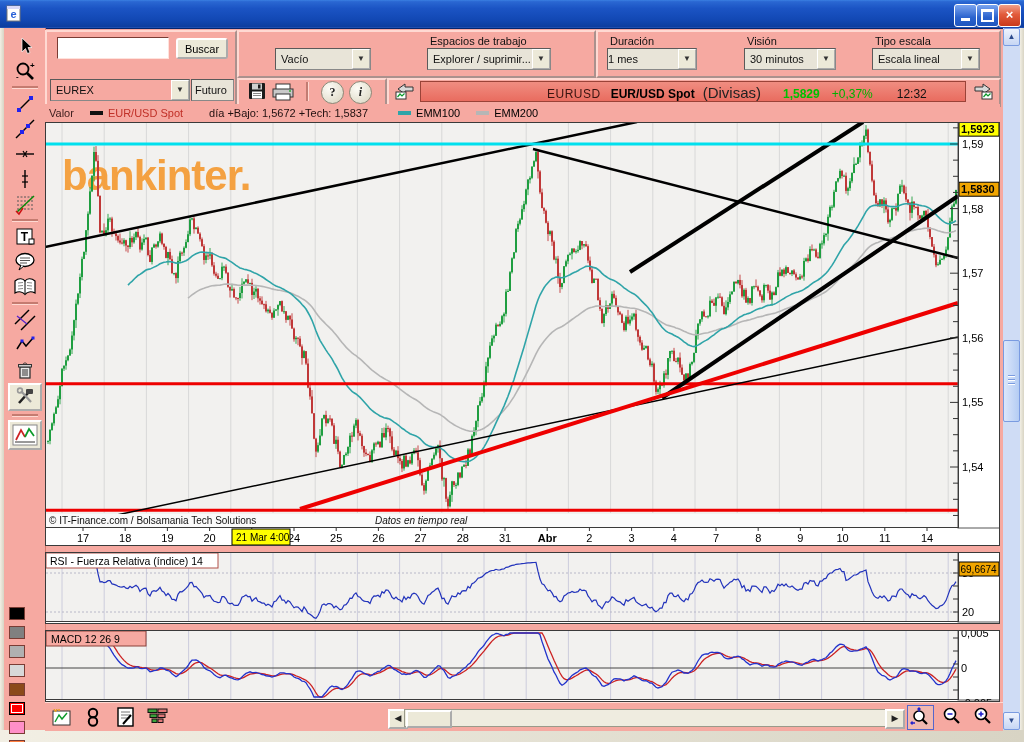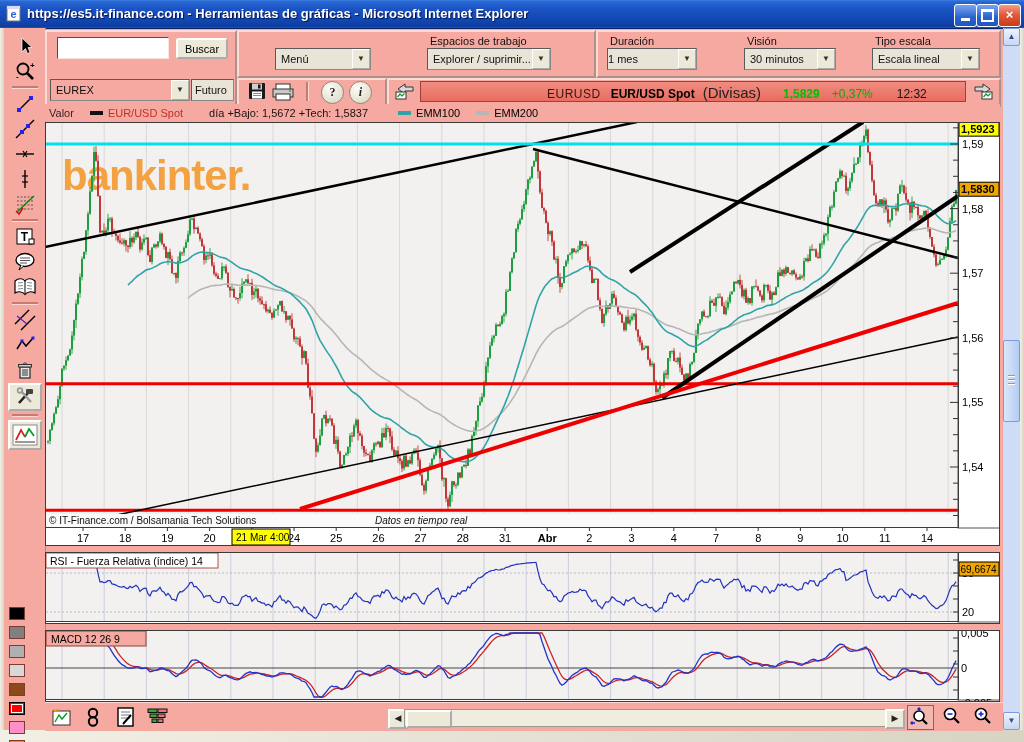--- a/index.html
+++ b/index.html
@@ -57,21 +57,20 @@
 <body>
 
 <div id="app">
 
   <div id="titlebar" class="abs">
     <svg id="ie-icon" class="abs" width="16" height="17">
       <rect x="1" y="1" width="13" height="15" fill="#fff" stroke="#777"></rect>
       <rect x="1" y="1" width="13" height="3" fill="#d8d8f8"></rect>
       <text x="7.5" y="13" font-size="11" font-weight="bold" fill="#2a62d8" text-anchor="middle">e</text>
     </svg>
-    <span id="title-text" class="abs">https://es5.it-finance.com - Herramientas de gráficas - Microsoft Internet Explorer</span>
     <div class="tbtn abs" style="left:954px">
         <div style="width:9px;height:3px;background:#fff;margin:13px auto 0"></div>
       </div>
     <div class="tbtn abs" style="left:976px">
         <div style="width:9px;height:8px;border:2px solid #fff;border-top-width:3px;margin:4px auto 0"></div>
       </div>
     <div class="tbtn abs" id="btn-close" style="left:998px">×</div>
   </div>
 
   <div class="abs frame" style="left:0;top:28px;width:4px;height:714px"></div>
@@ -220,21 +219,21 @@
       <span class="ca">▼</span>
     </div>
     <div class="abs combo" style="left:144px;top:47px;width:41px">
       <span class="cv" style="padding-left:3px">Futuro</span>
     </div>
   </div>
 
   <div class="abs panel" style="left:237px;top:30px;width:355px;height:44px">
     <span class="abs lbl" style="left:39px;top:17px">Menú izquierdo</span>
     <div class="abs combo" style="left:36px;top:16px;width:94px">
-      <span class="cv">Menú</span>
+      <span class="cv">Vacío</span>
       <span class="ca">▼</span>
     </div>
     <span class="abs lbl" style="left:191px;top:3px">Espacios de trabajo</span>
     <div class="abs combo" style="left:188px;top:16px;width:122px">
       <span class="cv">Explorer / suprimir...</span>
       <span class="ca">▼</span>
     </div>
   </div>
 
   <div class="abs panel" style="left:596px;top:30px;width:401px;height:44px">

